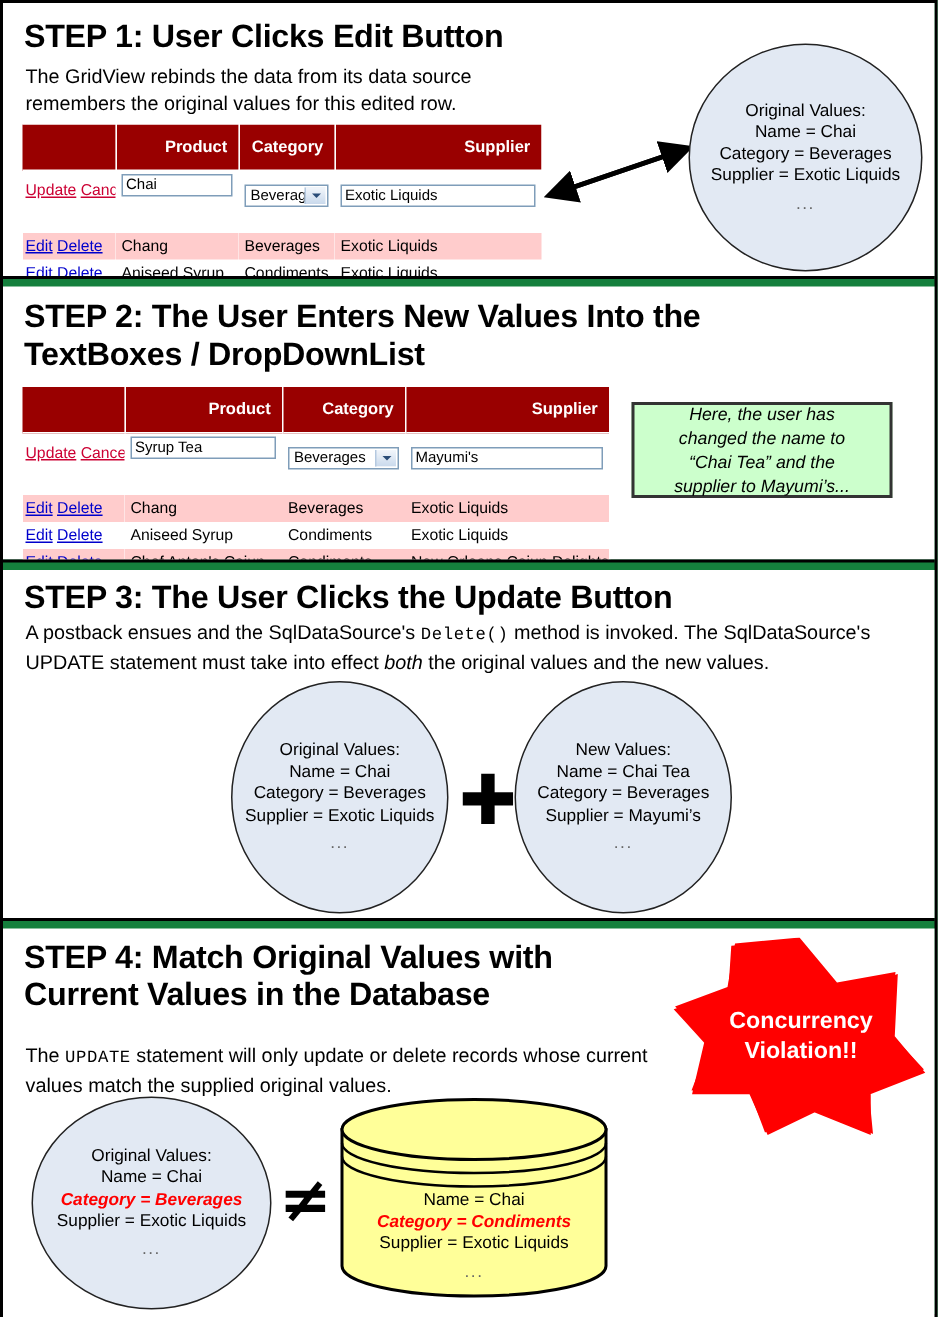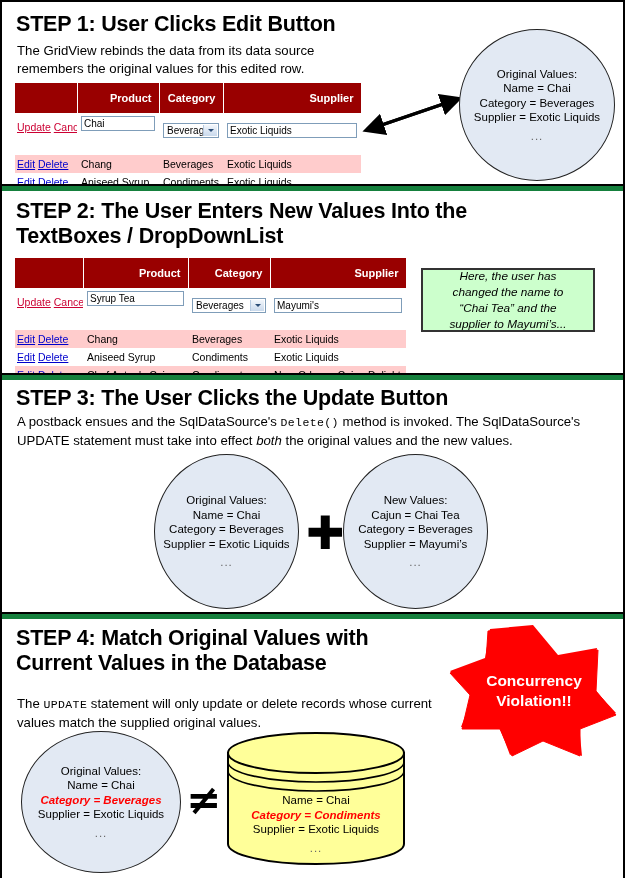--- a/index.html
+++ b/index.html
@@ -353,21 +353,21 @@
         <span>Supplier = Exotic Liquids</span>
         <span class="dots">...</span>
       </div>
     </div>
 
     <div class="plus" style="left:304px;top:130px;">✚</div>
 
     <div class="ellipse" style="left:341px;top:74px;width:145px;height:155px;">
       <div class="ell-txt">
         <b>New Values:</b><br>
-        <span>Cajun = Chai Tea</span><br>
+        <span>Name = Chai Tea</span><br>
         <span>Category = Beverages</span><br>
         <span>Supplier = Mayumi’s</span>
         <span class="dots">...</span>
       </div>
     </div>
   </div>
   <div class="step-divider" style="top:610px;"></div>
 
   <div class="step" style="top:617px;height:259px;">
     <div class="step-title" style="left:14px;top:7px;">STEP 4: Match Original Values with

